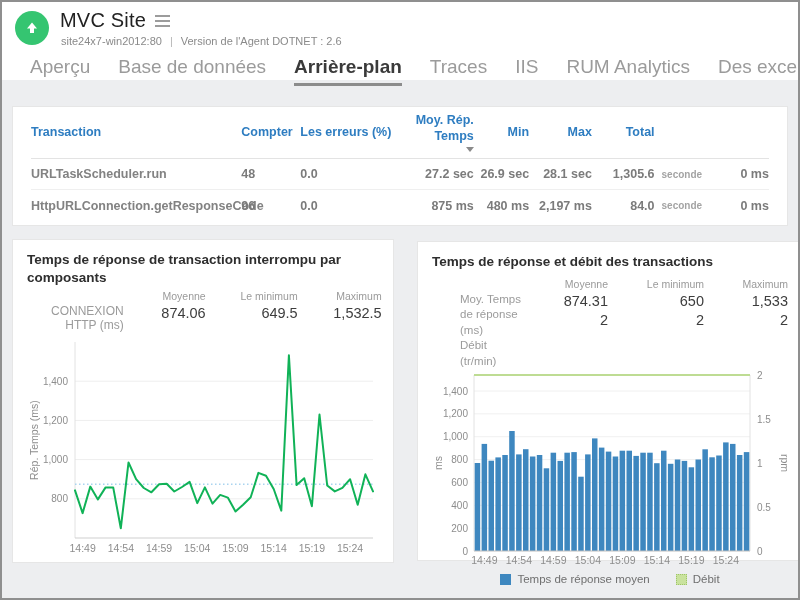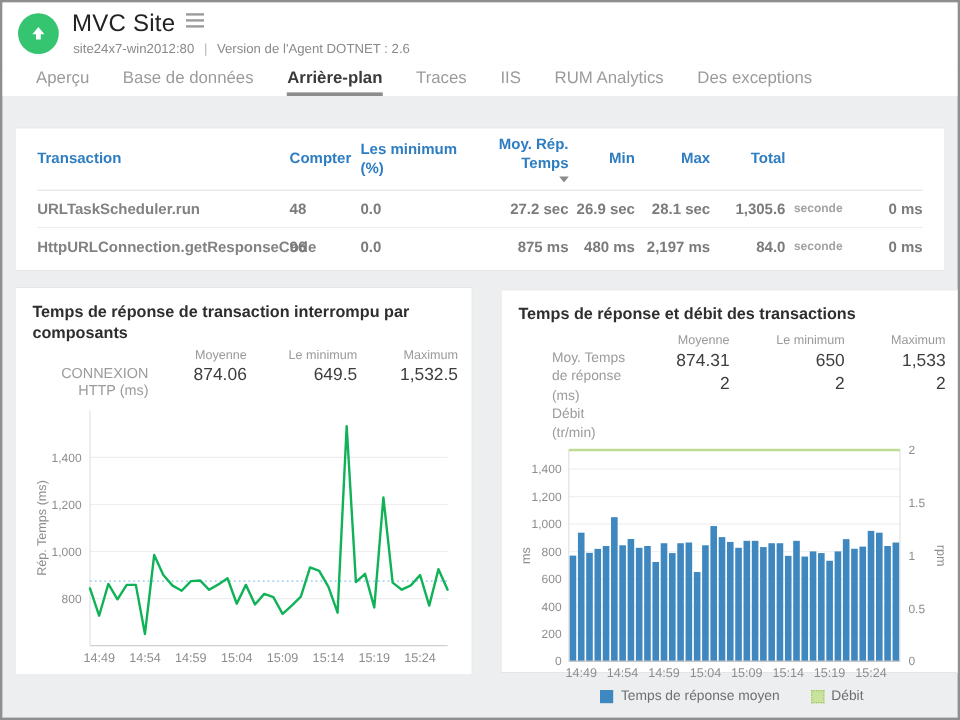--- a/index.html
+++ b/index.html
@@ -11,30 +11,30 @@
     overflow:hidden;
     position:relative;
   }
   
   .app-header { background:#ffffff; height:52px; position:relative; }
   .status-circle {
     position:absolute; left:13px; top:9px; width:34px; height:34px;
     border-radius:50%; background:#35c571; display:flex; align-items:center; justify-content:center;
   }
   .status-circle svg { display:block; }
-  .title-row { position:absolute; left:58px; top:7px; display:flex; gap:9px; }
+  .title-row { position:absolute; left:58px; top:7px; display:flex; align-items:center; gap:9px; }
   .app-title { font-size:20px; color:#222; font-weight:500; letter-spacing:0.2px; }
   .hamburger { display:inline-flex; flex-direction:column; gap:3px; cursor:pointer; padding:2px 0; }
   .hamburger span { display:block; width:15px; height:2px; background:#9c9c9c; }
   .sub-row { position:absolute; left:59px; top:33px; font-size:11px; color:#8a8a8a; display:flex; gap:8px; align-items:center; }
   .sub-divider { color:#b5b5b5; }
   
   .tab-bar { background:#ffffff; height:26px; display:flex; align-items:flex-start; padding-left:14px; }
   .tab {
-    font-size:14px; color:#9b9b9b; padding:2px 0 5px; margin:0 14px; cursor:pointer; white-space:nowrap;
+    font-size:19px; color:#9b9b9b; padding:2px 0 5px; margin:0 14px; cursor:pointer; white-space:nowrap;
     border-bottom:3px solid transparent;
   }
   .tab.active { color:#3a3a3a; font-weight:bold; border-bottom-color:#8c8c8c; }
   
   .content { padding:0 10px; }
   .card { background:#ffffff; border:1px solid #e6e6e6; }
   
   .table-card { margin-top:26px; padding:0 18px 4px; }
   .grid-row {
     display:grid;
@@ -102,21 +102,21 @@
   <span class="tab">RUM Analytics</span>
   <span class="tab">Des exceptions</span>
 </div>
 
 <div class="content">
 
   <div class="card table-card">
     <div class="grid-row thead">
       <div class="th">Transaction</div>
       <div class="th ctr">Compter</div>
-      <div class="th ctr">Les minimum (%)</div>
+      <div class="th ctr">Les erreurs (%)</div>
       <div class="th num">
         <span class="th-flex">
             <span>Moy. Rép. Temps</span>
             <span class="sort-caret"></span>
           </span>
       </div>
       <div class="th num">Min</div>
       <div class="th num">Max</div>
       <div class="th num">Total</div>
       <div class="th"></div>

